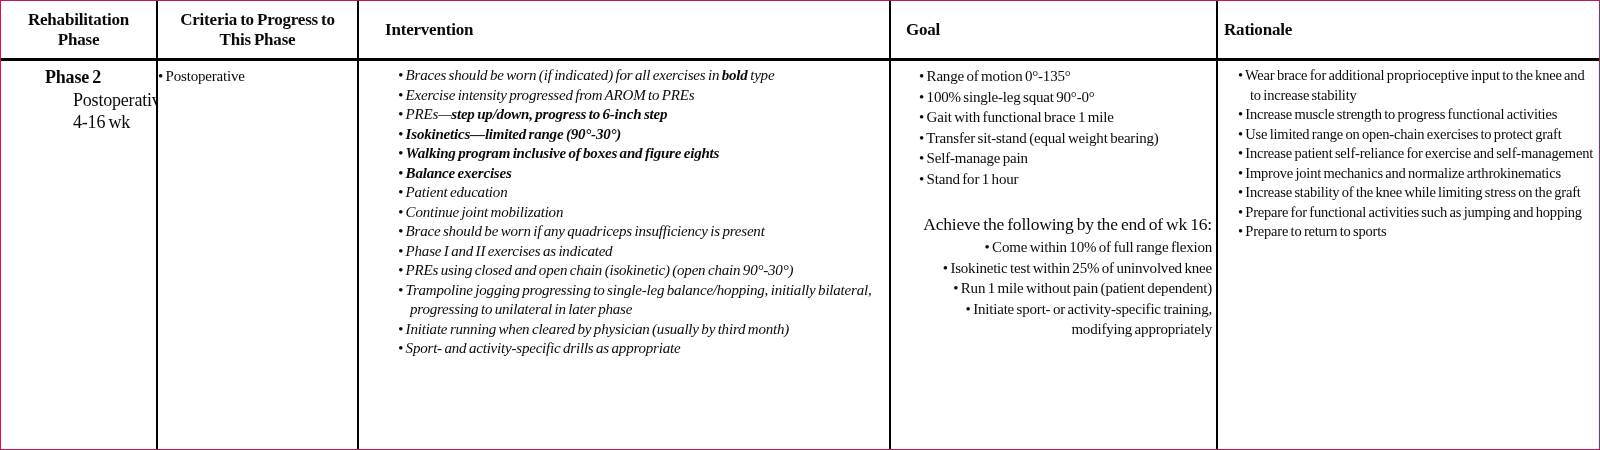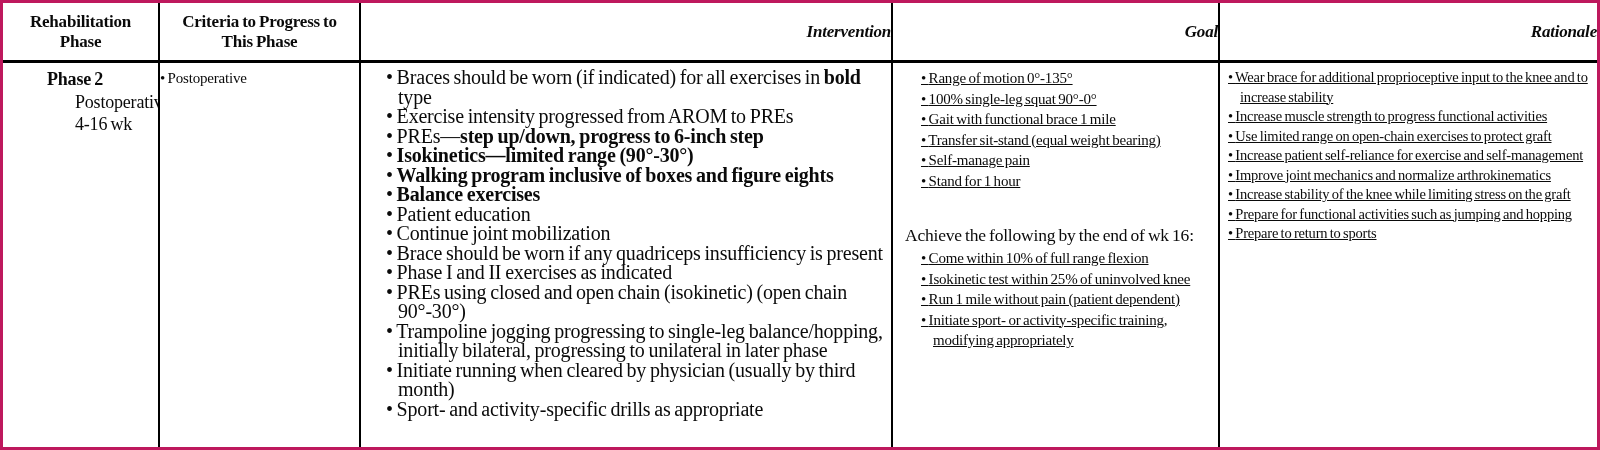--- a/index.html
+++ b/index.html
@@ -15,21 +15,21 @@
     background: #ffffff;
     font-family: "Liberation Serif", "DejaVu Serif", serif;
     color: #0a0a0a;
     position: relative;
     overflow: hidden;
   }
 
   .rehab-table {
     width: 1600px;
     height: 450px;
-    border: 3px solid #be185d;
+    border: 1px solid #be185d;
     display: grid;
     grid-template-columns: 157px 201px 532px 327px 1fr;
     grid-template-rows: 60px 1fr;
     background: #ffffff;
     letter-spacing: -0.2px;
     word-spacing: -1px;
   }
 
   .hcell, .cell {
     border-right: 2px solid #000000;
@@ -39,55 +39,55 @@
 
   .hcell {
     border-bottom: 3px solid #000000;
     font-weight: bold;
     font-size: 17px;
     line-height: 1.12;
     display: flex;
     align-items: center;
   }
   .hcell.center { justify-content: center; text-align: center; padding: 2px 6px; }
-  .hcell.left   { justify-content: flex-end; text-align: left; font-style: italic; }
+  .hcell.left   { justify-content: flex-start; text-align: left; }
   .hcell.h-intervention { padding-left: 26px; }
   .hcell.h-goal        { padding-left: 15px; }
   .hcell.h-rationale   { padding-left: 6px; }
 
   .cell { padding-top: 5px; }
 
   
   .phase-cell { padding-left: 8px; padding-right: 4px; font-size: 18px; line-height: 1.25; margin-left: 36px; }
   .phase-title { font-weight: bold; }
   .phase-sub { padding-left: 28px; }
 
   
   .criteria-cell { padding-right: 6px; font-size: 15px; }
   .criteria-cell .bullet { line-height: 20px; }
 
   
-  .intervention-cell { padding-left: 25px; padding-right: 5px; font-size: 20px; }
+  .intervention-cell { padding-left: 39px; padding-right: 5px; font-size: 15px; font-style: italic; }
   .intervention-cell .bullet { line-height: 19.5px; }
 
   
   .goal-cell { padding-left: 12px; padding-right: 4px; font-size: 15px; }
   .goal-heading {
     font-size: 17.5px;
     line-height: 22px;
     padding-left: 28px;
     text-indent: -28px;
     margin-bottom: 2px;
   }
   .goal-items { padding-left: 16px; }
-  .goal-items .bullet { line-height: 20.5px; text-decoration: underline; }
-  .goal-group-2 { margin-top: 33px; }
+  .goal-items .bullet { line-height: 20.5px; }
+  .goal-group-2 { margin-top: 24px; text-align: right; }
 
   
-  .rationale-cell { padding-left: 8px; padding-right: 5px; font-size: 14.5px; text-decoration: underline; }
+  .rationale-cell { padding-left: 20px; padding-right: 5px; font-size: 14.5px; }
   .rationale-cell .bullet { line-height: 19.5px; }
 
   
   .bullet {
     padding-left: 12px;
     text-indent: -12px;
   }
   .bullet .dot { display: inline; }
   .bullet .b { font-weight: bold; }
 </style>

